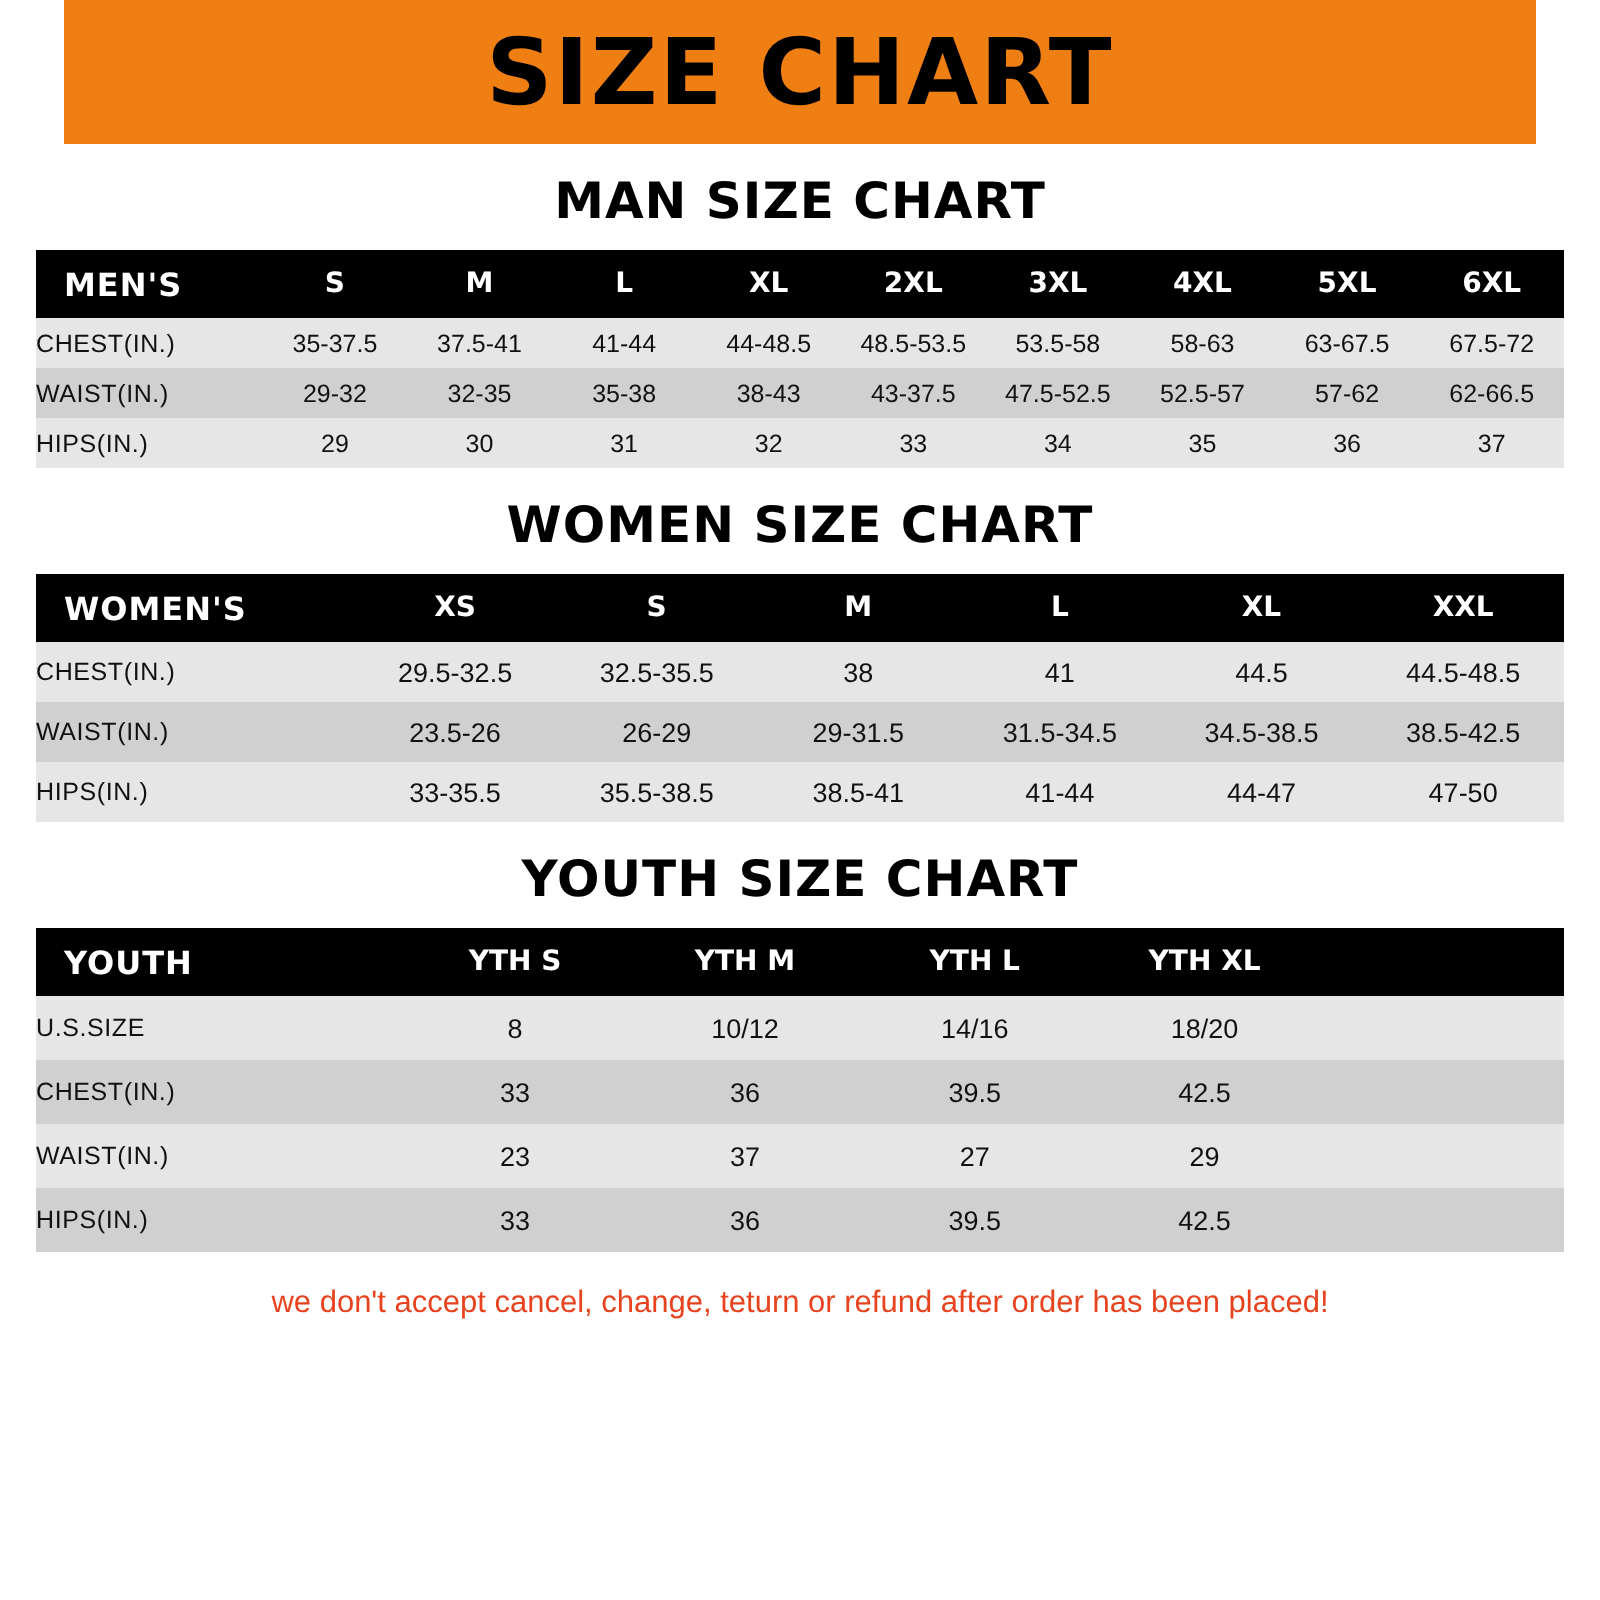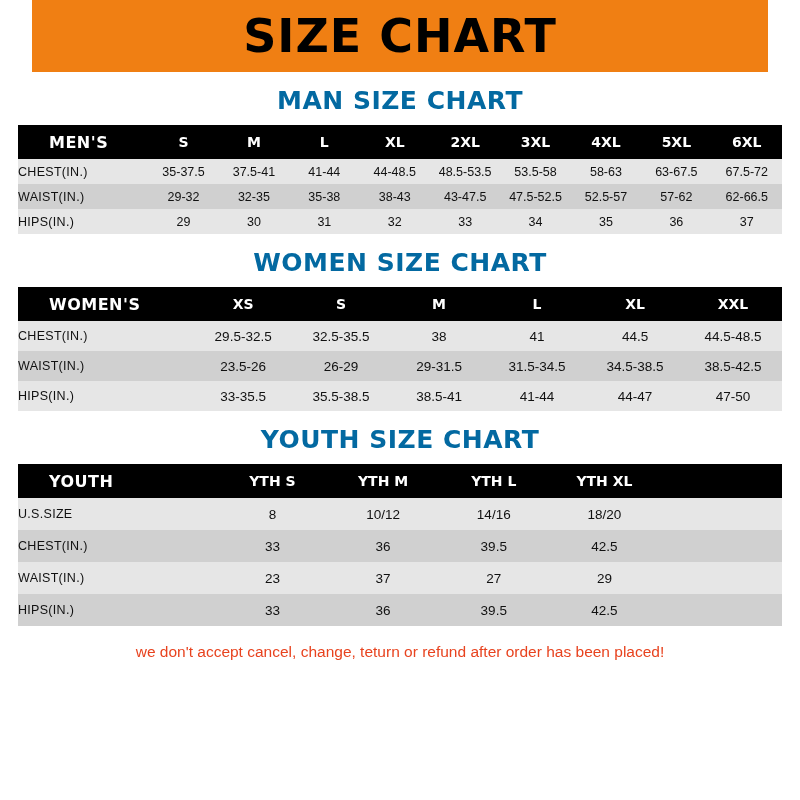--- a/index.html
+++ b/index.html
@@ -47,21 +47,21 @@
 
   .content {
     padding: 0 18px;
     box-sizing: border-box;
   }
   .section-title {
     text-align: center;
     font-family: "DejaVu Sans", sans-serif;
     font-weight: bold;
     font-size: 25px;
-    color: #0369a1;
+    color: #000000;
     letter-spacing: 0.5px;
     margin: 14px 0 10px 0;
   }
   table.size-table {
     width: 100%;
     border-collapse: collapse;
     table-layout: fixed;
     font-size: 12.5px;
     color: #111;
   }
@@ -76,21 +76,21 @@
   table.size-table thead th {
     background: #000000;
     color: #ffffff;
     font-family: "DejaVu Sans", sans-serif;
     font-weight: bold;
     font-size: 14px;
     height: 34px;
   }
   table.size-table thead th.row-label {
     text-align: left;
-    padding-left: 31px;
+    padding-left: 14px;
     font-size: 16px;
     letter-spacing: 0.5px;
   }
   table.size-table tbody tr.odd td {
     background: #e6e6e6;
   }
   table.size-table tbody tr.even td {
     background: #d0d0d0;
   }
   table.size-table tbody td.row-label {
@@ -159,21 +159,21 @@
             <td>58-63</td>
             <td>63-67.5</td>
             <td>67.5-72</td>
           </tr>
           <tr class="even">
             <td class="row-label">WAIST(IN.)</td>
             <td>29-32</td>
             <td>32-35</td>
             <td>35-38</td>
             <td>38-43</td>
-            <td>43-47.5</td>
+            <td>43-37.5</td>
             <td>47.5-52.5</td>
             <td>52.5-57</td>
             <td>57-62</td>
             <td>62-66.5</td>
           </tr>
           <tr class="odd">
             <td class="row-label">HIPS(IN.)</td>
             <td>29</td>
             <td>30</td>
             <td>31</td>

